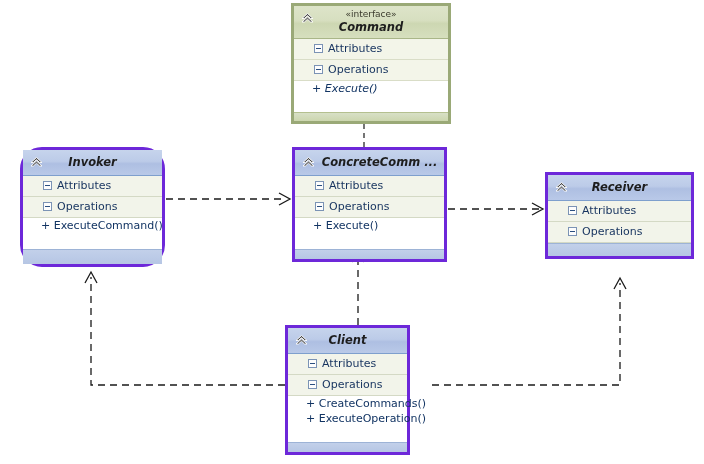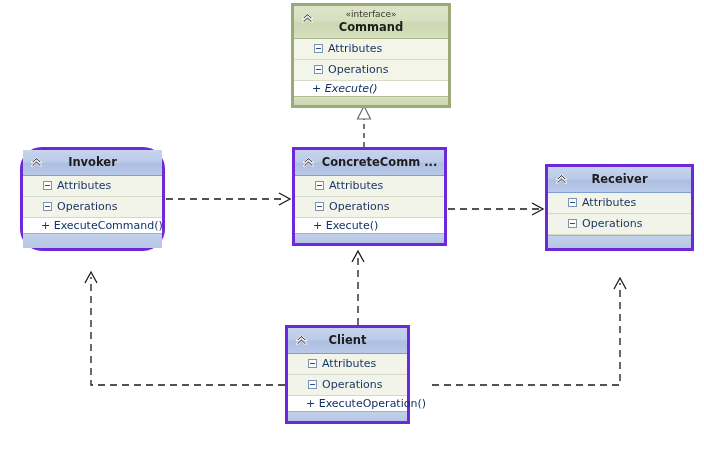--- a/index.html
+++ b/index.html
@@ -55,20 +55,21 @@
     letter-spacing: 0;
   }
   .uml-title {
     display: block;
     font-size: 11.5px;
     font-weight: bold;
     color: #1d1d1d;
     line-height: 14px;
     white-space: nowrap;
     overflow: hidden;
+    font-style: italic;
   }
 
   .chevron-icon {
     position: absolute;
     left: 5px;
     top: 3px;
     width: 17px;
     height: 17px;
     line-height: 17px;
   }
@@ -123,21 +124,21 @@
     color: #123463;
     line-height: 15px;
     padding-left: 18px;
     white-space: nowrap;
     background: #ffffff;
   }
   .member.italic { font-style: italic; }
 
   .members-wrap {
     background: #ffffff;
-    padding: 0 0 0 0;
+    padding: 0 0 16px 0;
   }
 
   .footer-strip {
     background: linear-gradient(to bottom, #c2d0ea 0%, #b6c6e4 100%);
     border-top: 1px solid #9db3d6;
   }
   .uml-class.iface .footer-strip {
     background: linear-gradient(to bottom, #d8e0c6 0%, #ccd6ae 100%);
     border-top: 1px solid #b4c08f;
   }
@@ -260,21 +261,21 @@
         <span class="minus-box"></span>
         <span class="comp-label">Operations</span>
       </div>
     </div>
     <div class="members-wrap">
       <div class="member">+ Execute()</div>
     </div>
     <div class="footer-strip" style="height:9px;"></div>
   </div>
 
-  <div class="uml-class" style="left:545px; top:164px; width:149px;">
+  <div class="uml-class" style="left:545px; top:172px; width:149px;">
     <div class="uml-header" style="padding:5px 0 6px 0;">
       <span class="chevron-icon">
         <svg width="17" height="17" viewBox="0 0 17 17">
           <path d="M3 9.5 L8.5 4.5 L14 9.5 L11.6 9.5 L8.5 6.7 L5.4 9.5 Z" fill="#4a4a4a" stroke="#ffffff" stroke-width="0.9"></path>
           <path d="M3 13 L8.5 8 L14 13 L11.6 13 L8.5 10.2 L5.4 13 Z" fill="#4a4a4a" stroke="#ffffff" stroke-width="0.9"></path>
         </svg>
       </span>
       <span class="uml-title">Receiver</span>
     </div>
     <div class="compartment">
@@ -308,18 +309,19 @@
         <span class="comp-label">Attributes</span>
       </div>
     </div>
     <div class="compartment">
       <div class="comp-row">
         <span class="minus-box"></span>
         <span class="comp-label">Operations</span>
       </div>
     </div>
     <div class="members-wrap">
+      <div class="member">+ CreateCommands()</div>
       <div class="member">+ ExecuteOperation()</div>
     </div>
     <div class="footer-strip" style="height:9px;"></div>
   </div>
 
 </div>
 
 </body></html>

